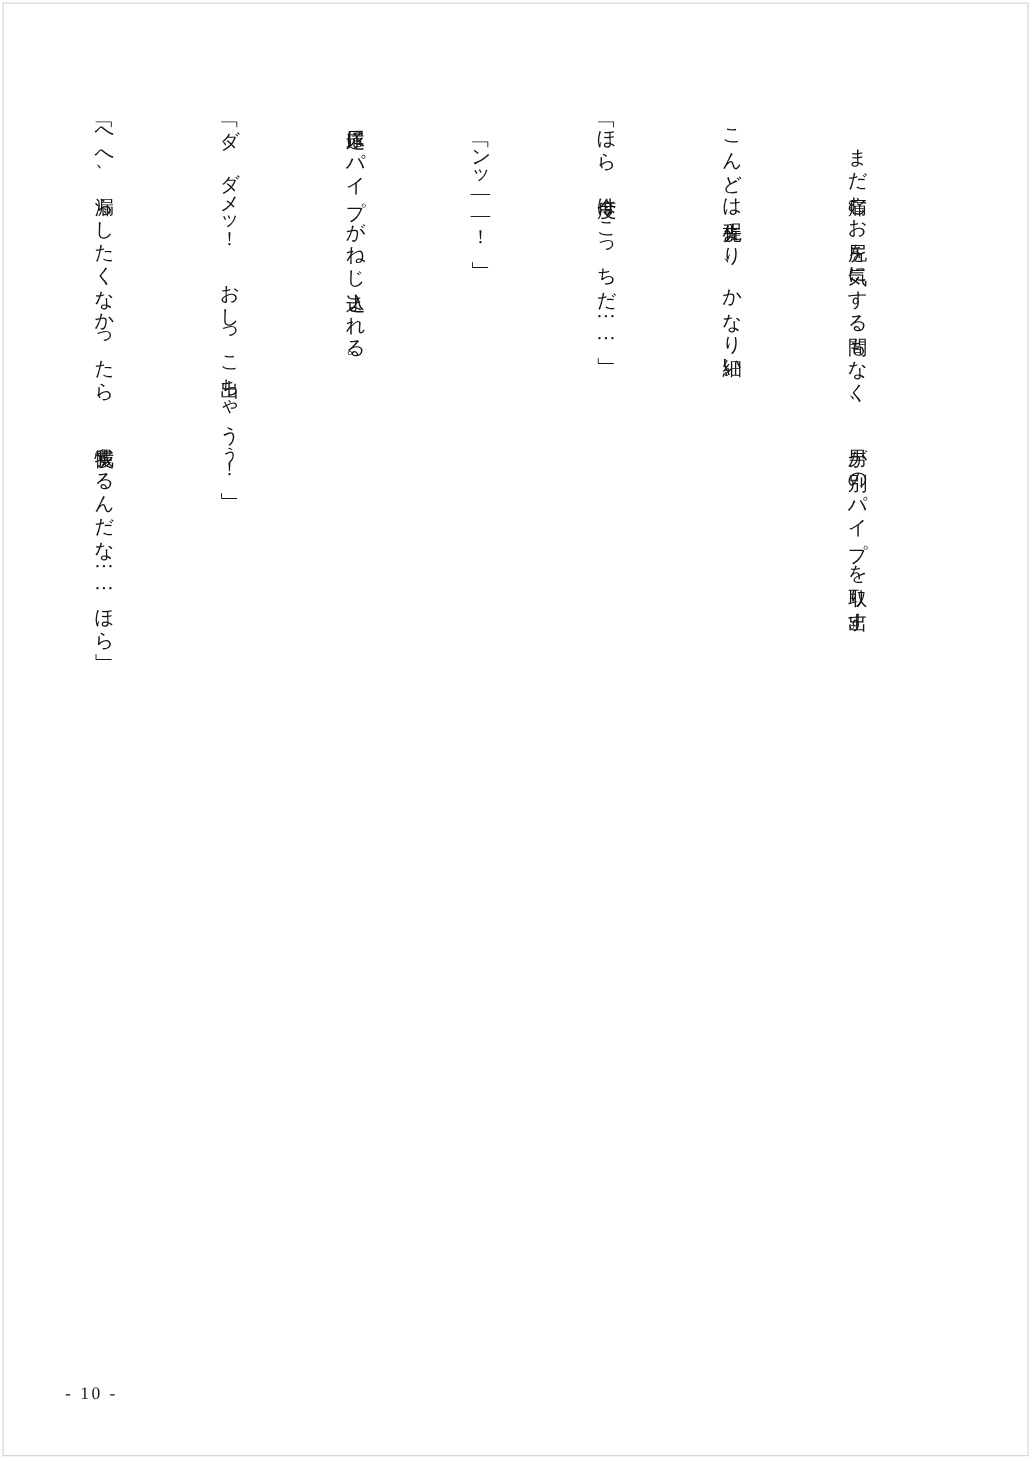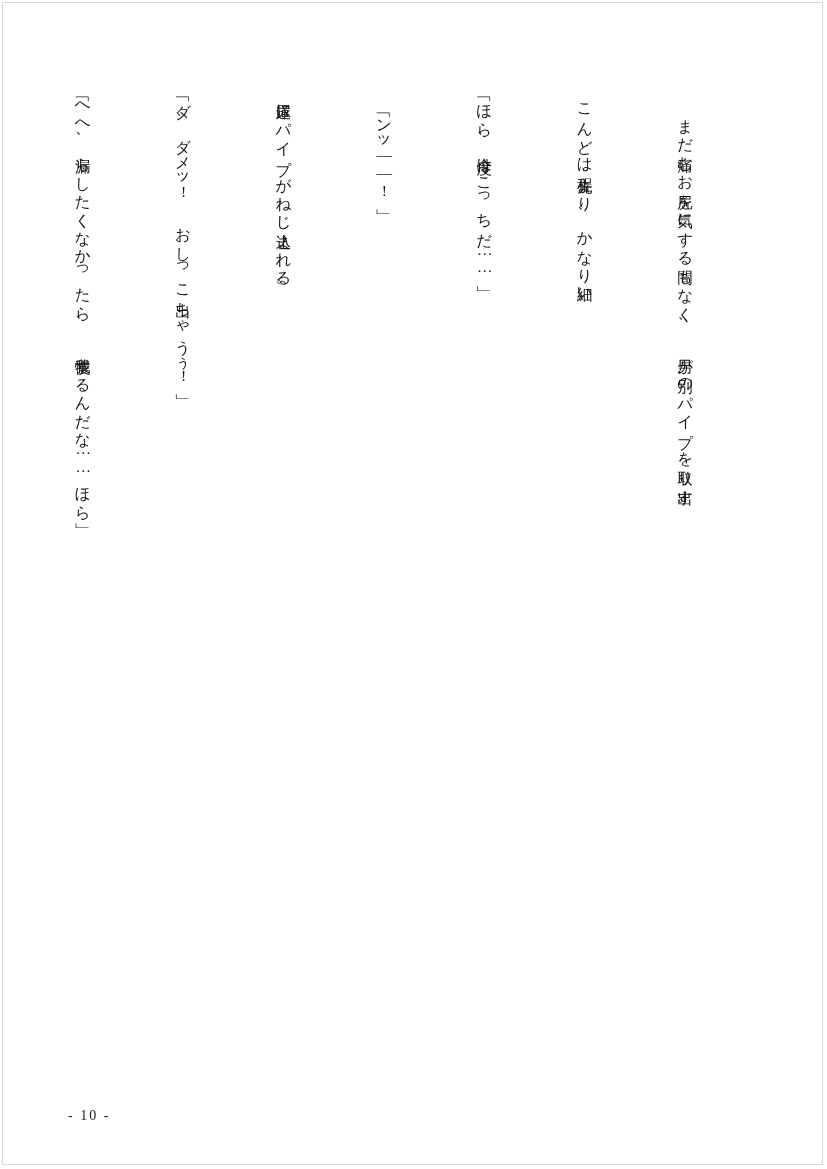--- a/index.html
+++ b/index.html
@@ -52,21 +52,21 @@
     display: block;
     height: 700px;
   }
   .text-block .line.indent {
     padding-top: 16px;
   }
 
   
   .footer {
     position: absolute;
-    left: 68px;
+    left: 52px;
     top: 1108px;
     font-size: 14px;
     letter-spacing: 2px;
     color: #1a1a1a;
     font-family: "Liberation Serif", "DejaVu Serif", serif;
   }
 </style>
 </head>
 <body>
 

